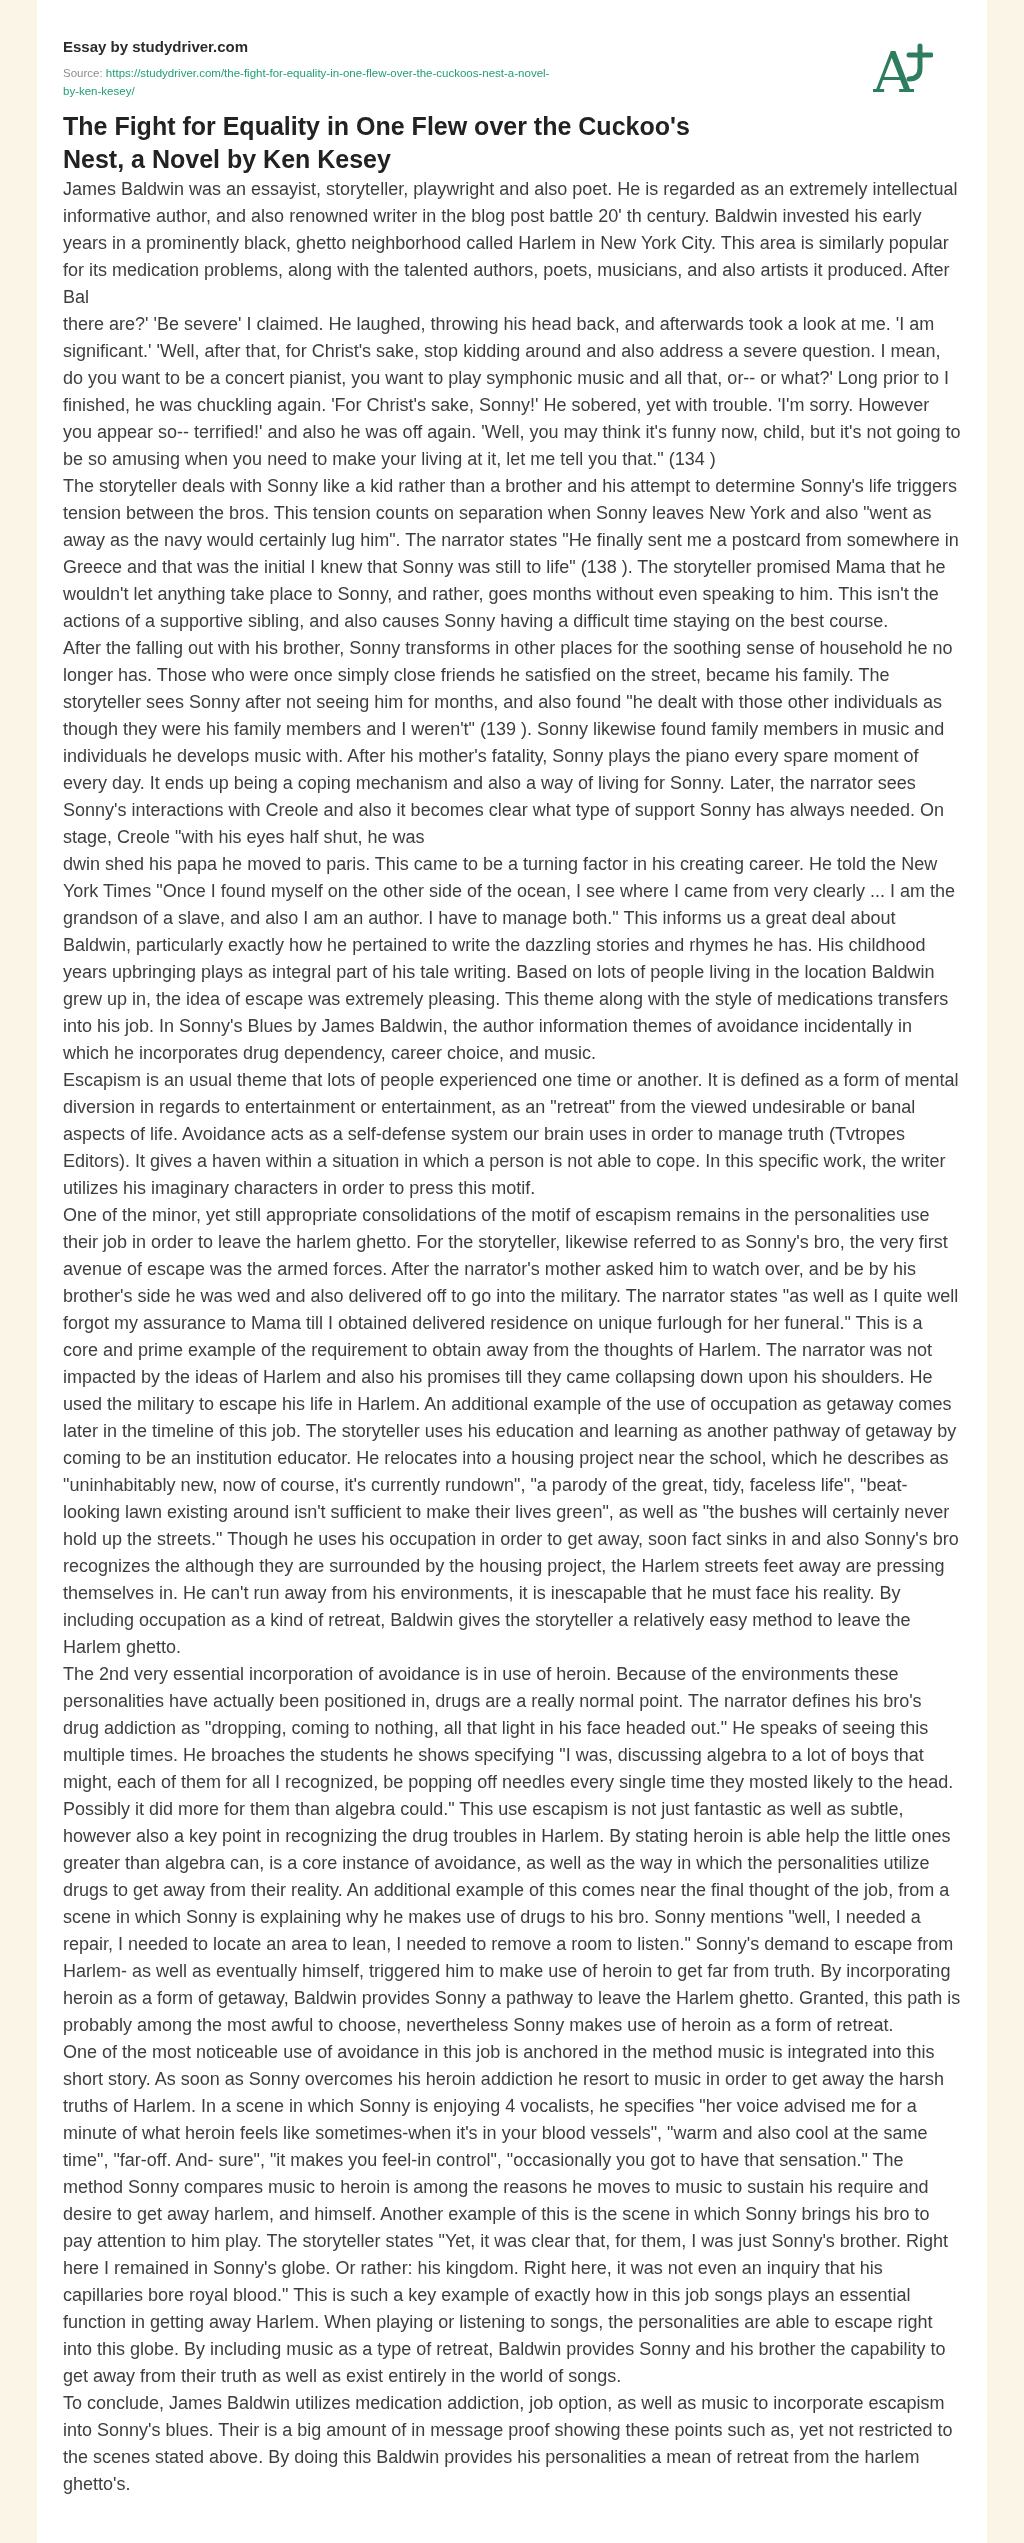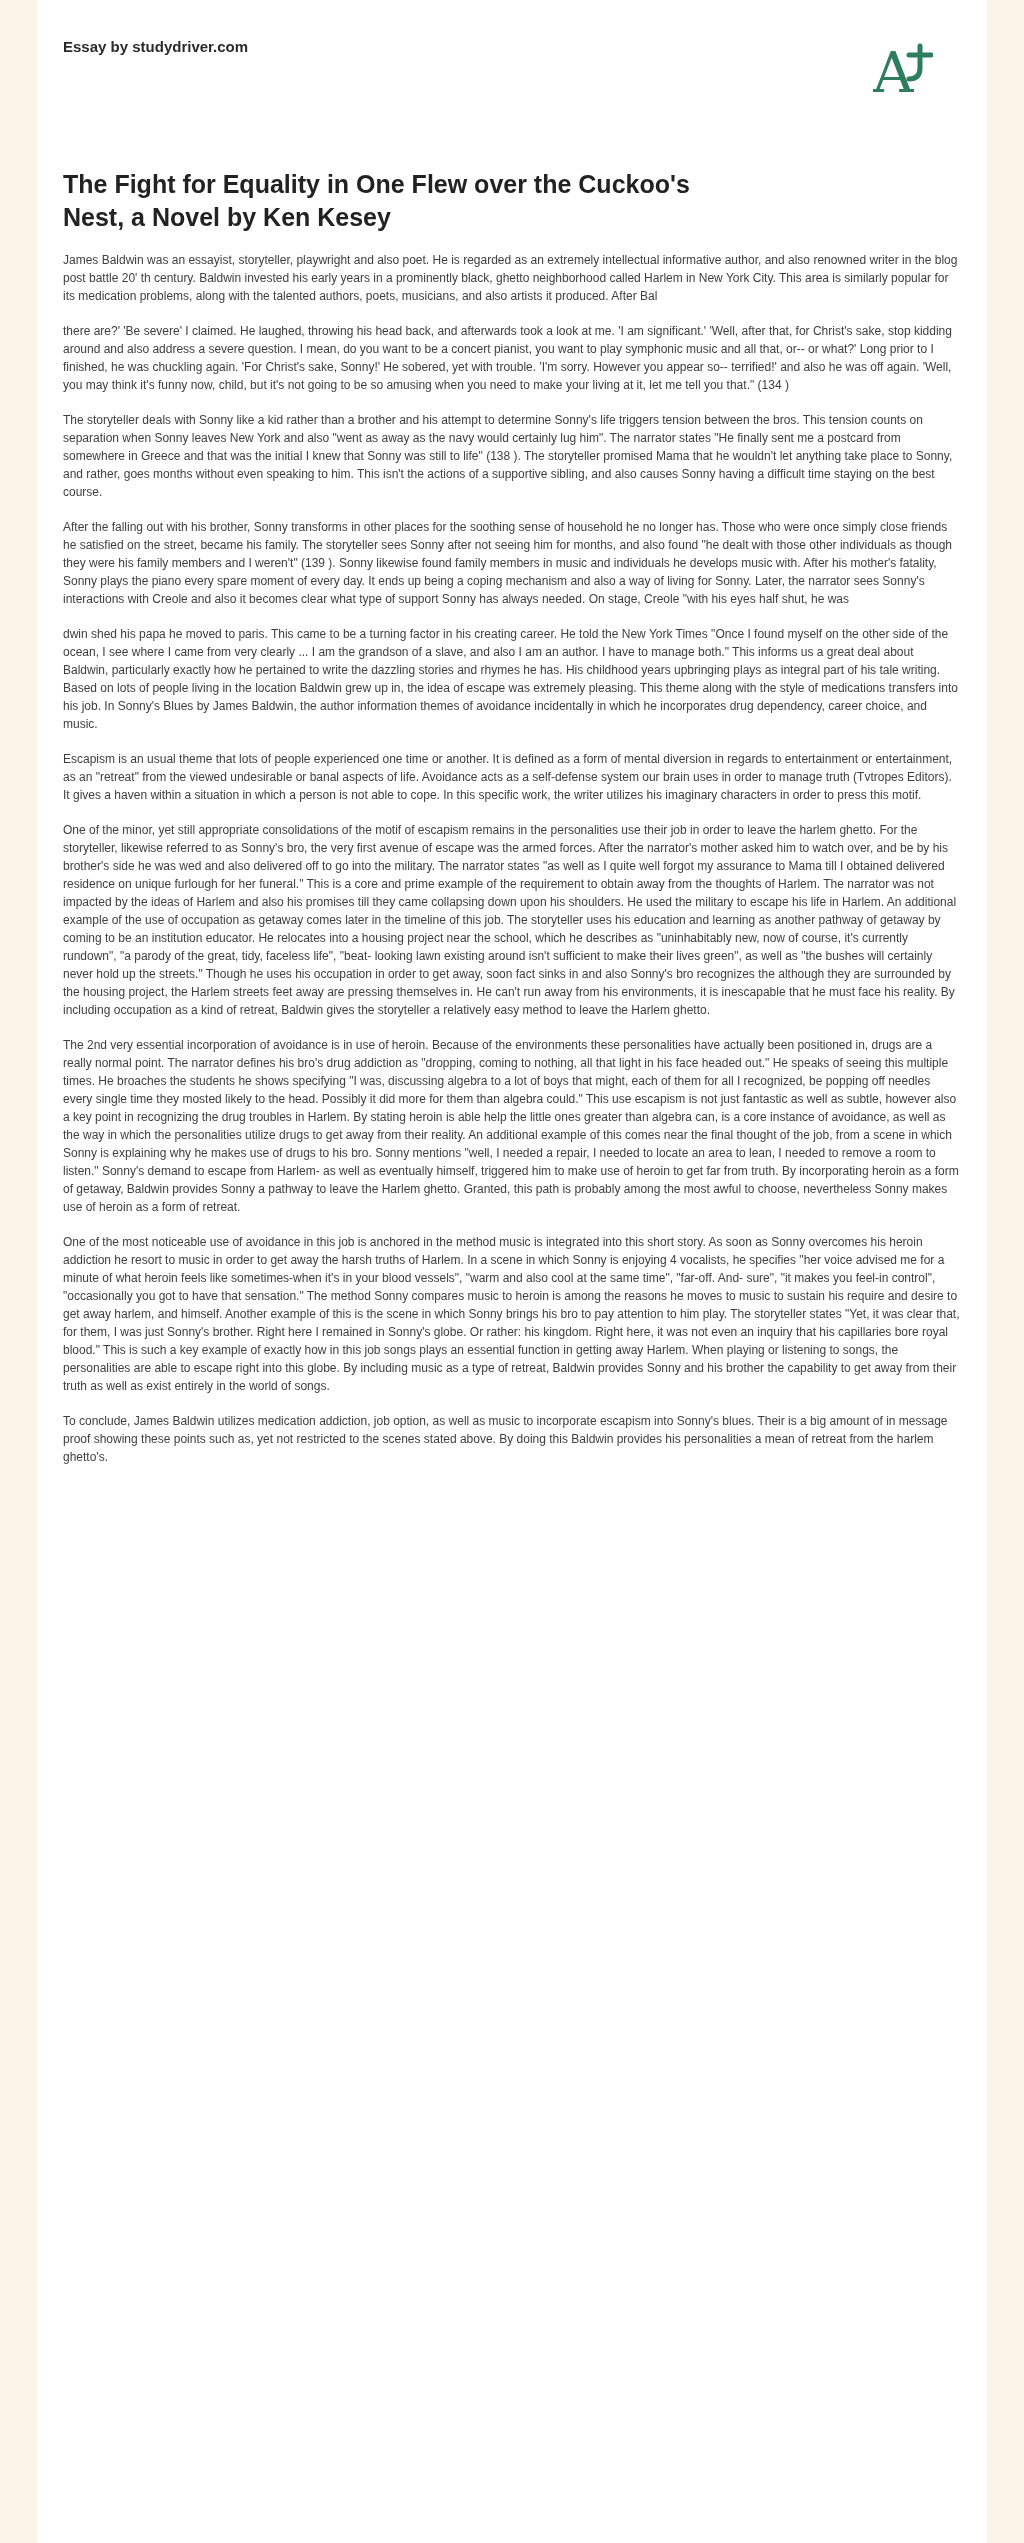--- a/index.html
+++ b/index.html
@@ -39,48 +39,50 @@
     color: #1f9e77;
     text-decoration: none;
     cursor: pointer;
   }
   .logo {
     margin-right: 28px;
     margin-top: 2px;
     flex: 0 0 auto;
   }
   h1.title {
-    margin-top: 58px;
     font-size: 25px;
     font-weight: bold;
     color: #222222;
     line-height: 1.32;
     max-width: 690px;
   }
   .subtitle {
     margin-top: 24px;
     font-size: 12px;
     color: #3e3e3e;
   }
   .essay-body p {
-    margin-top: 17px;
-    font-size: 12px;
+    font-size: 18px;
     line-height: 1.5;
     color: #3e3e3e;
     max-width: 898px;
   }
 </style>
 </head>
 <body>
 
 <div class="card">
 
   <div class="header">
     <div class="header-left">
       <div class="byline">Essay by studydriver.com</div>
+      <div class="source-line">
+        <span class="source-label">Source:</span>
+        <a class="source-url">https://studydriver.com/the-fight-for-equality-in-one-flew-over-the-cuckoos-nest-a-novel-by-ken-kesey/</a>
+      </div>
     </div>
     <div class="logo">
       <svg width="60" height="66" viewBox="0 0 60 66">
         <text x="0" y="52" font-family="DejaVu Serif, serif" font-size="56" fill="#2e7d5e">A</text>
         <path d="M47 6 v22 q0 11 -11 11" stroke="#2e7d5e" stroke-width="5" fill="none" stroke-linecap="round"></path>
         <path d="M36 15 h22" stroke="#2e7d5e" stroke-width="5" fill="none" stroke-linecap="round"></path>
       </svg>
     </div>
   </div>
 

